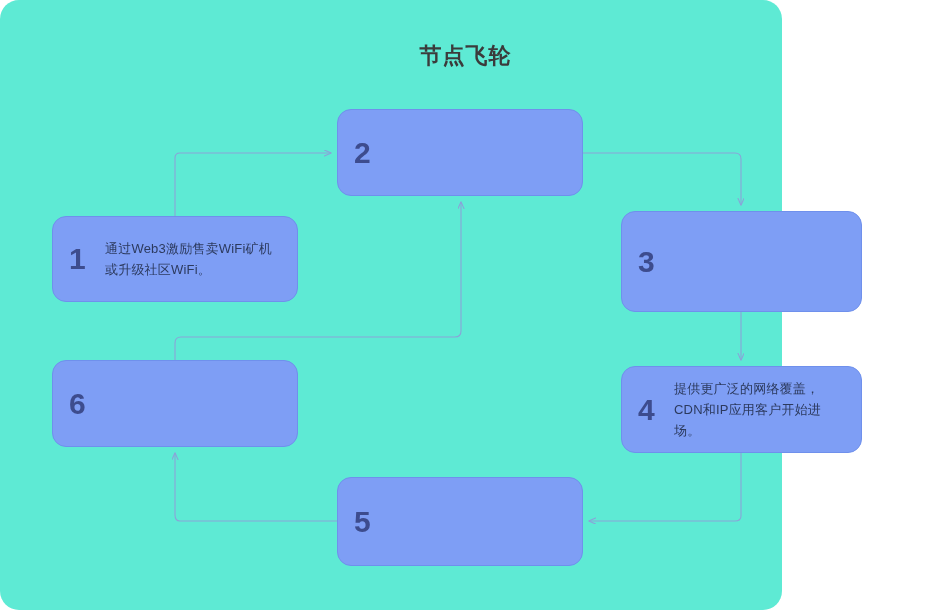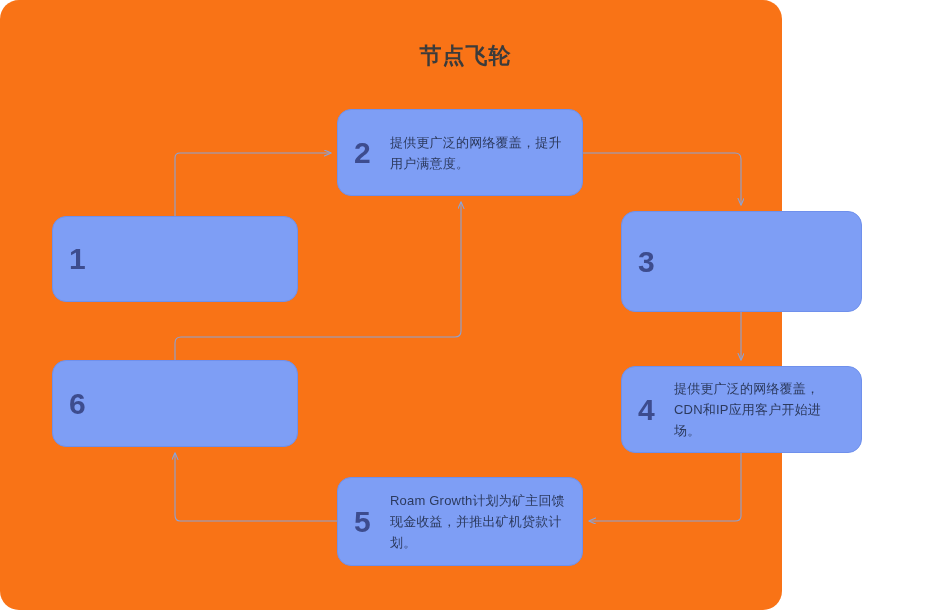--- a/index.html
+++ b/index.html
@@ -10,21 +10,21 @@
   body {
     width: 931px;
     height: 610px;
     font-family: "Liberation Sans", "DejaVu Sans", sans-serif;
     overflow: hidden;
   }
   #canvas {
     position: relative;
     width: 782px;
     height: 610px;
-    background: #f97316;
+    background: #5eead4;
     border-radius: 19px;
   }
   #title {
     position: absolute;
     left: 0;
     top: 41px;
     width: 931px;
     text-align: center;
     font-size: 22px;
     font-weight: bold;
@@ -97,38 +97,37 @@
 
     <path d="M741,453 L741,516 Q741,521 735,521 L589,521" fill="none" stroke="#8aa3d8" stroke-width="1.1" marker-end="url(#ah)"></path>
 
     <path d="M337,521 L180,521 Q175,521 175,515 L175,453" fill="none" stroke="#8aa3d8" stroke-width="1.1" marker-end="url(#ah)"></path>
 
     <path d="M175,360 L175,343 Q175,337 181,337 L455,337 Q461,337 461,331 L461,202" fill="none" stroke="#8aa3d8" stroke-width="1.1" marker-end="url(#ah)"></path>
   </svg>
 
   <div class="node" id="node-1">
     <div class="node-num">1</div>
+    <div class="node-text">通过Web3激励售卖WiFi矿机或升级社区WiFi。</div>
   </div>
 
   <div class="node" id="node-2">
     <div class="node-num">2</div>
-    <div class="node-text">提供更广泛的网络覆盖，提升用户满意度。</div>
   </div>
 
   <div class="node" id="node-3">
     <div class="node-num">3</div>
   </div>
 
   <div class="node" id="node-4">
     <div class="node-num">4</div>
     <div class="node-text">提供更广泛的网络覆盖，CDN和IP应用客户开始进场。</div>
   </div>
 
   <div class="node" id="node-5">
     <div class="node-num">5</div>
-    <div class="node-text">Roam Growth计划为矿主回馈现金收益，并推出矿机贷款计划。</div>
   </div>
 
   <div class="node" id="node-6">
     <div class="node-num">6</div>
   </div>
 
 </div>
 
 </body></html>

